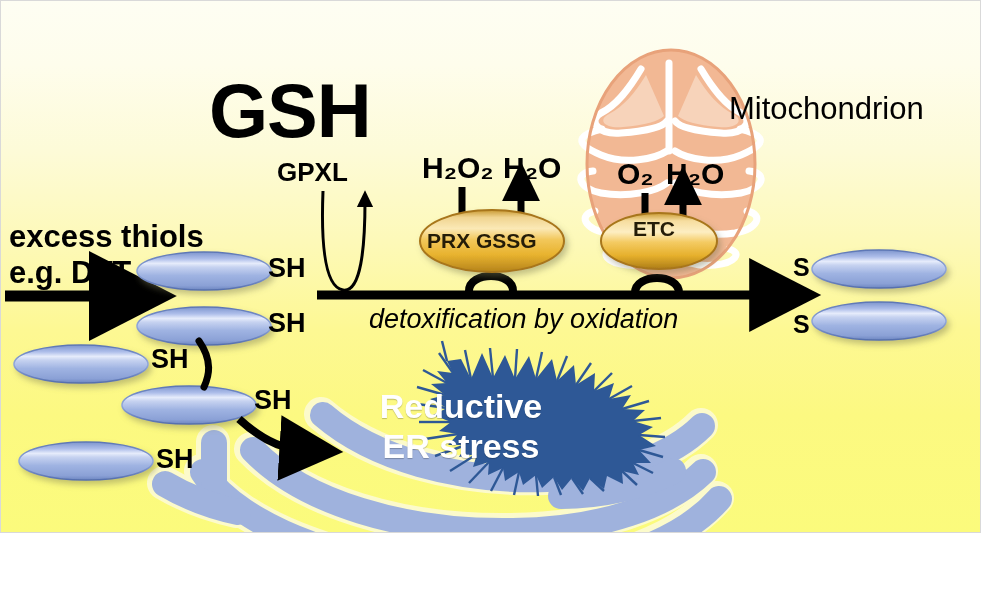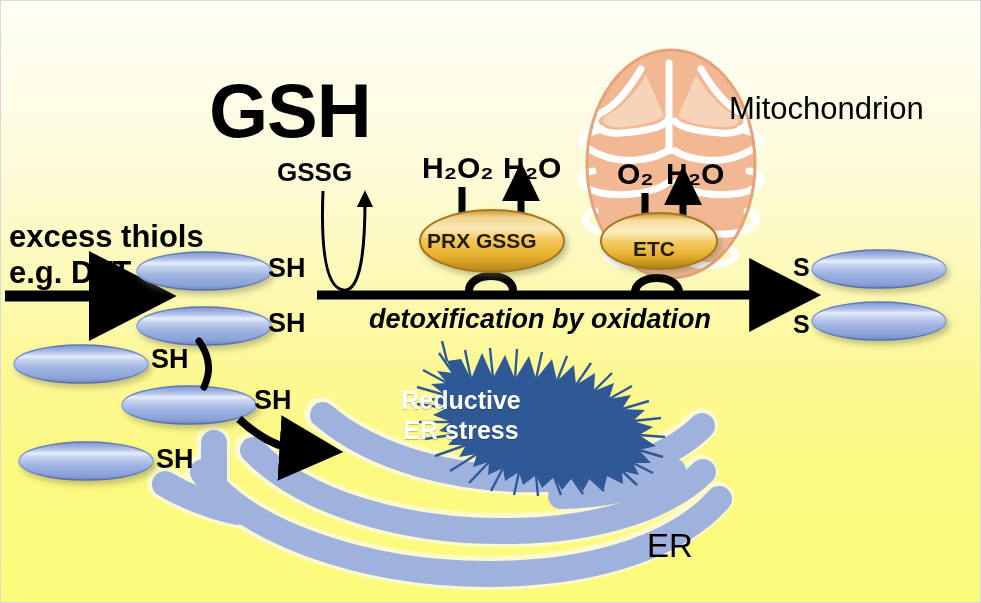--- a/index.html
+++ b/index.html
@@ -3,21 +3,21 @@
 <meta charset="utf-8">
 <style>
   html, body {
     margin: 0;
     padding: 0;
     background: #ffffff;
   }
   #canvas {
     position: relative;
     width: 981px;
-    height: 603px;
+    height: 533px;
     overflow: hidden;
     background: linear-gradient(to bottom,
         #fefef3 0%,
         #fefdec 12%,
         #fdfbd8 28%,
         #fdf9b9 45%,
         #fdf893 62%,
         #fcf981 78%,
         #fbfb7c 100%);
     border: 1px solid #d9d9d9;
@@ -63,36 +63,36 @@
   
   .enzyme-text {
     position: absolute;
     font-size: 21px;
     font-weight: bold;
     color: #241c08;
     white-space: nowrap;
     font-family: "Liberation Sans", sans-serif;
   }
   #prx-text { left: 426px; top: 228px; }
-  #etc-text { left: 632px; top: 236px; }
+  #etc-text { left: 632px; top: 216px; }
 
   
   #excess-thiols {
     left: 8px; top: 218px;
     font-size: 31px;
     font-weight: bold;
     line-height: 1.16;
     white-space: pre-line;
   }
   
   #detox-label {
     left: 368px; top: 305px;
     font-size: 27px;
     font-style: italic;
-    font-weight: bold;
+    font-weight: normal;
   }
   
   .sh {
     font-size: 27px;
     font-weight: bold;
   }
   #sh-1 { left: 267px; top: 254px; }
   #sh-2 { left: 267px; top: 309px; }
   #sh-3 { left: 150px; top: 345px; }
   #sh-4 { left: 253px; top: 386px; }
@@ -121,21 +121,21 @@
     font-size: 33px;
     margin-left: 45px;
   }
   
   #burst-text {
     position: absolute;
     left: 350px; top: 385px;
     width: 220px;
     text-align: center;
     color: #ffffff;
-    font-size: 25px;
+    font-size: 34px;
     font-weight: bold;
     line-height: 1.18;
     white-space: pre-line;
     font-family: "Liberation Sans", sans-serif;
     text-shadow: 0 1px 1px rgba(0,0,0,0.25);
   }
 </style>
 </head>
 <body>
 
@@ -316,21 +316,21 @@
     </g>
 
     <g>
       <ellipse cx="878" cy="268" rx="67" ry="19" fill="url(#protGrad)" stroke="url(#protEdge)" stroke-width="1.6" filter="url(#softShadow)"></ellipse>
       <ellipse cx="878" cy="320" rx="67" ry="19" fill="url(#protGrad)" stroke="url(#protEdge)" stroke-width="1.6" filter="url(#softShadow)"></ellipse>
     </g>
   </svg>
 
   <div class="lbl" id="gsh-title">GSH</div>
 
-  <div class="lbl" id="gssg-label">GSSG</div>
+  <div class="lbl" id="gssg-label">GPXL</div>
 
   <div class="lbl formula" id="h2o2-label">H₂O₂</div>
   <div class="lbl formula" id="h2o-label">H₂O</div>
   <div class="lbl formula" id="o2-label">O₂</div>
   <div class="lbl formula" id="h2o-mito-label">H₂O</div>
 
   <div class="enzyme-text" id="prx-text">PRX GSSG</div>
   <div class="enzyme-text" id="etc-text">ETC</div>
 
   <div class="lbl" id="excess-thiols">excess thiols

